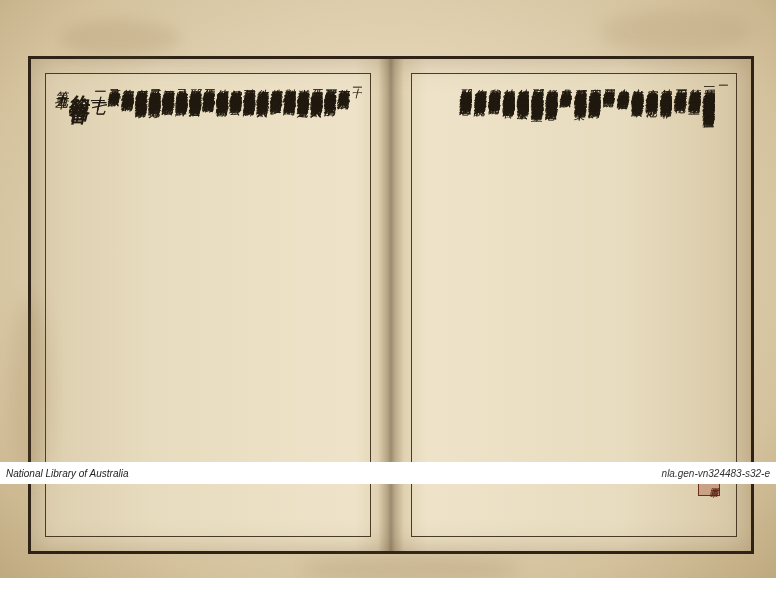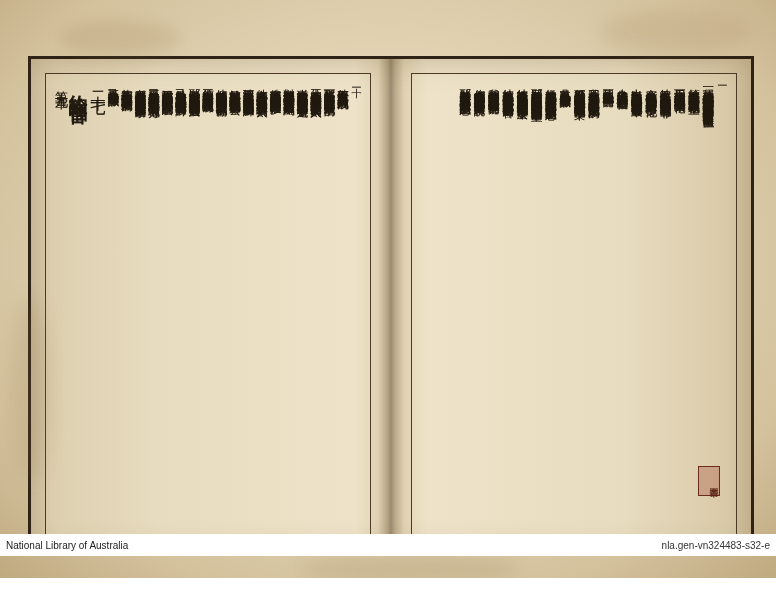--- a/index.html
+++ b/index.html
@@ -9,22 +9,23 @@
   }
   body {
     width: 776px;
     height: 600px;
     font-family: "DejaVu Sans", sans-serif;
     overflow: hidden;
   }
   #page {
     position: relative;
     width: 776px;
-    height: 556px;
+    height: 484px;
     background: #7dd3fc;
+    font-style: italic;
   }
   
   .scan {
     position: absolute;
     left: 0;
     top: 0;
     width: 776px;
     height: 578px;
     background:
       radial-gradient(ellipse at 50% 45%, #e9dcc0 0%, #e2d3b4 45%, #d4c29d 78%, #bfa97f 100%);

